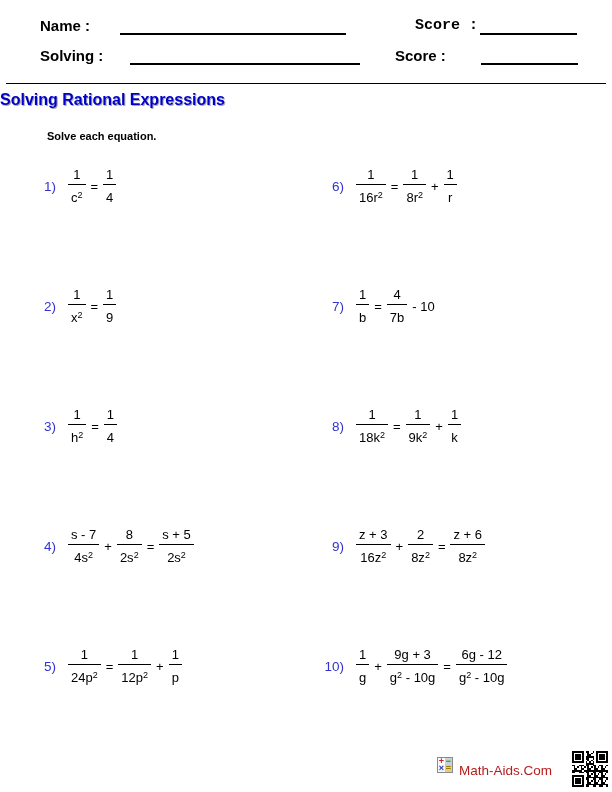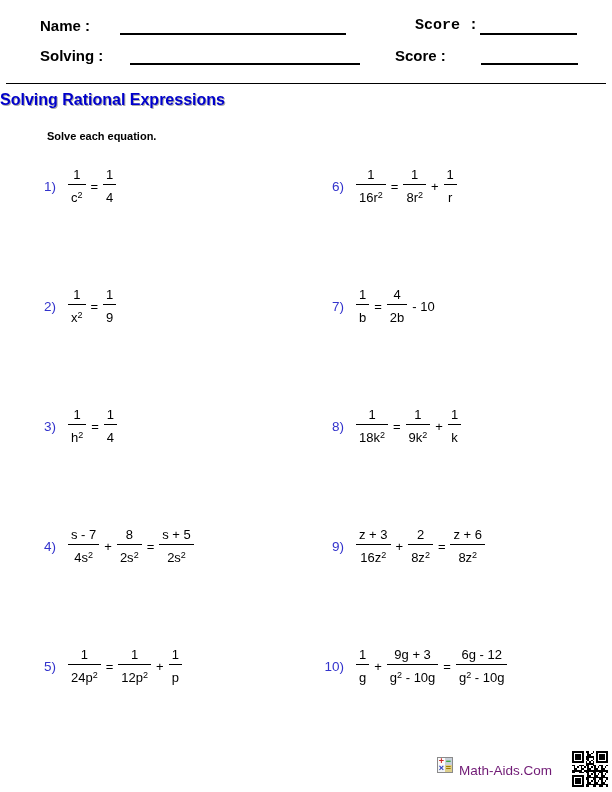--- a/index.html
+++ b/index.html
@@ -37,21 +37,21 @@
   .sup{font-size:9px;line-height:0;position:relative;top:-4px;vertical-align:baseline;}
   
   .logo{position:absolute;left:437px;top:757px;width:16px;height:16px;box-sizing:border-box;
         border:1px solid #8a8a8a;background:#fff;display:grid;
         grid-template-columns:7px 7px;grid-template-rows:7px 7px;}
   .lc{font-size:9px;line-height:7px;font-weight:bold;text-align:center;overflow:hidden;}
   .c1{color:#cc2222;background:#fbfbfb;}
   .c2{color:#119911;background:#c8d0da;}
   .c3{color:#2233bb;background:#f2f4f6;}
   .c4{color:#a07d00;background:#ddcf8a;}
-  .brand{position:absolute;left:459px;top:763px;font-size:13.5px;color:#701a75;
+  .brand{position:absolute;left:459px;top:763px;font-size:13.5px;color:#b91c1c;
          text-decoration:none;}
   #qr{position:absolute;left:572px;top:751px;width:36px;height:36px;shape-rendering:crispEdges;}
 </style>
 </head>
 <body>
 
 <div class="page">
 
   <span class="hlabel" id="name-label">Name :</span>
   <span class="hline" id="name-line"></span>
@@ -170,21 +170,21 @@
       <div class="problem">
         <span class="pnum">7)</span>
         <span class="eq">
           <span class="frac">
             <span class="fn">1</span>
             <span class="fd">b</span>
           </span>
           <span class="op">=</span>
           <span class="frac">
             <span class="fn">4</span>
-            <span class="fd">2b</span>
+            <span class="fd">7b</span>
           </span>
           <span class="op">- 10</span>
         </span>
       </div>
       <div class="problem">
         <span class="pnum">8)</span>
         <span class="eq">
           <span class="frac">
             <span class="fn">1</span>
             <span class="fd">18k<span class="sup">2</span></span>

